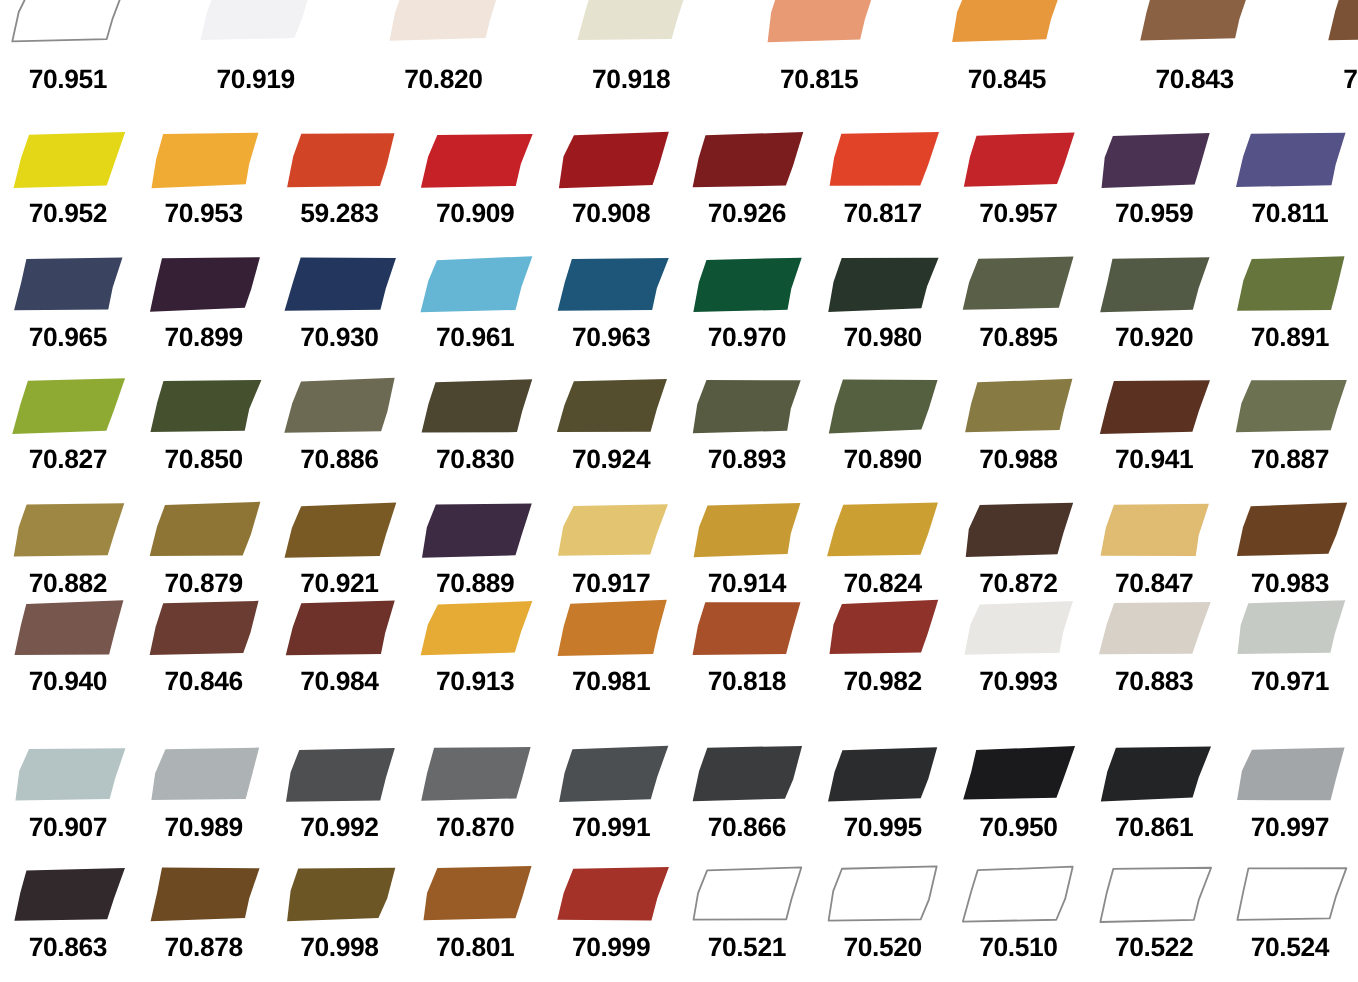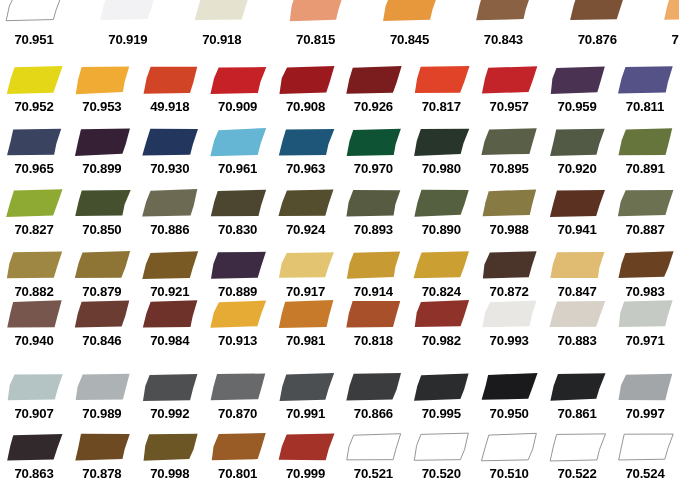--- a/index.html
+++ b/index.html
@@ -103,20 +103,30 @@
               <path d="M 8.570935892166744 2.663295417255722 L 56.90482727780473 0.9026100389557542 L 52.100679283343744 17.1843347021495 L 48.171577837145016 27.00161825780815 L 1.2330273865118215 28.029769044229035 L 4.517996549945383 14.007760590751422 Z" fill="#f2f2f5" stroke="none"></path>
             </svg>
           </div>
         </div>
         <div class="swatch-label">70.919</div>
       </div>
       <div class="swatch-cell">
         <div class="swatch-chip-wrap">
           <div class="swatch-chip">
             <svg class="stroke-main" viewBox="0 0 58 30" width="58" height="30">
+              <path d="M 8.830543174000923 2.0657846508780495 L 56.97086308846483 1.5843831487494753 L 52.16806889936779 17.54268484300701 L 49.743969823636874 27.009359661364577 L 1.755618107576447 28.318279005401656 L 4.456122605902783 14.63763438668102 Z" fill="#f0e4db" stroke="none"></path>
+            </svg>
+          </div>
+        </div>
+        <div class="swatch-label">70.820</div>
+      </div>
+      <div class="swatch-cell">
+        <div class="swatch-chip-wrap">
+          <div class="swatch-chip">
+            <svg class="stroke-main" viewBox="0 0 58 30" width="58" height="30">
               <path d="M 9.018650010679266 2.3540587354800664 L 56.813961111137175 1.5964186894765588 L 51.57348040277866 17.699362715496683 L 48.788786766765405 27.507894953072537 L 1.7033628817400313 27.949949934288817 L 5.4343600796877585 14.379316795841442 Z" fill="#e5e2cf" stroke="none"></path>
             </svg>
           </div>
         </div>
         <div class="swatch-label">70.918</div>
       </div>
       <div class="swatch-cell">
         <div class="swatch-chip-wrap">
           <div class="swatch-chip">
             <svg class="stroke-main" viewBox="0 0 58 30" width="58" height="30">
@@ -199,21 +209,21 @@
         <div class="swatch-label">70.953</div>
       </div>
       <div class="swatch-cell">
         <div class="swatch-chip-wrap">
           <div class="swatch-chip">
             <svg class="stroke-main" viewBox="0 0 58 30" width="58" height="30">
               <path d="M 9.646771765757876 1.8299645942868663 L 56.23381114070071 1.6635683071713174 L 52.447745275485794 17.09328762406367 L 49.00506395475604 28.02278980287956 L 2.561962136141665 28.635385746830433 L 5.589904466560256 13.26482581528835 Z" fill="#d14426" stroke="none"></path>
             </svg>
           </div>
         </div>
-        <div class="swatch-label">49.918</div>
+        <div class="swatch-label">59.283</div>
       </div>
       <div class="swatch-cell">
         <div class="swatch-chip-wrap">
           <div class="swatch-chip">
             <svg class="stroke-main" viewBox="0 0 58 30" width="58" height="30">
               <path d="M 9.669188555169967 2.5110722318975602 L 57.34581602636608 2.037836797883574 L 51.42151637992356 16.984268304170108 L 48.87051422129116 27.98445641793078 L 1.4555391210436937 28.926969068484322 L 5.0358049037742605 13.360560494300444 Z" fill="#c62127" stroke="none"></path>
             </svg>
           </div>
         </div>
         <div class="swatch-label">70.909</div>

